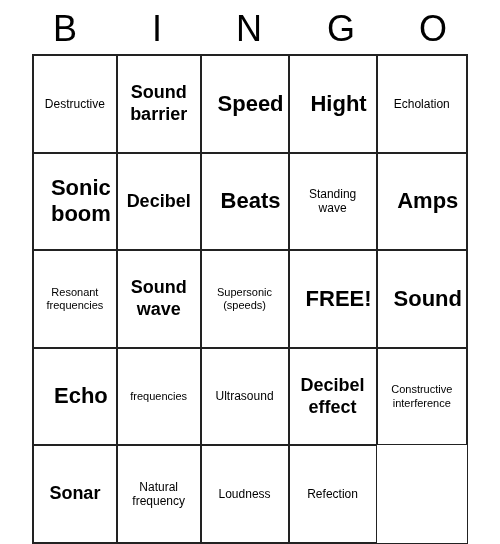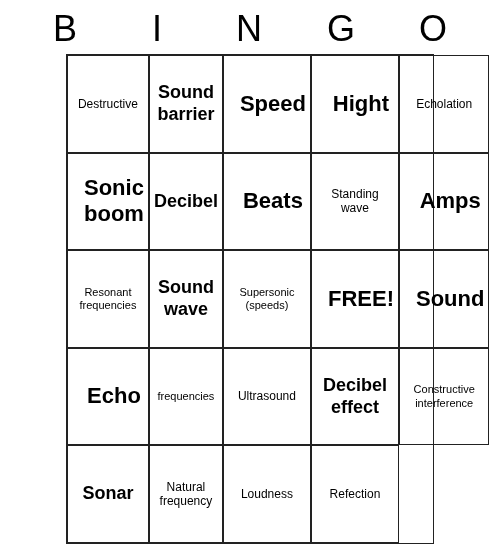--- a/index.html
+++ b/index.html
@@ -24,21 +24,21 @@
       letter-spacing: 2px;
     }
     .bingo-title span {
       width: 88px;
       text-align: center;
     }
     .bingo-grid {
       display: grid;
       grid-template-columns: repeat(5, 1fr);
       grid-template-rows: repeat(5, 1fr);
-      width: 368px;
+      width: 436px;
       height: 490px;
       border: 1.5px solid #222;
     }
     .cell {
       border: 1.5px solid #222;
       display: flex;
       align-items: center;
       justify-content: center;
       text-align: center;
       padding: 3px 4px;

